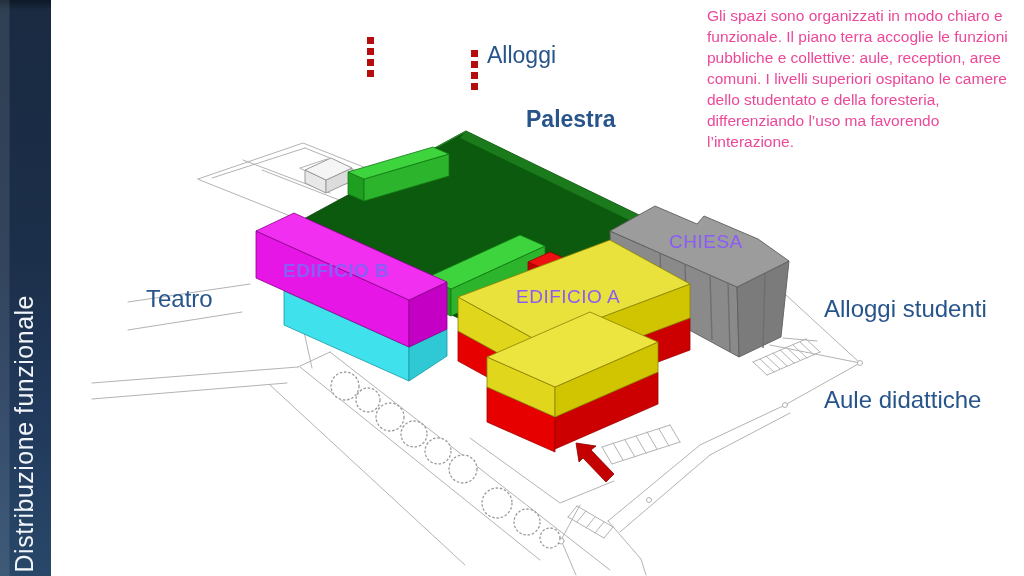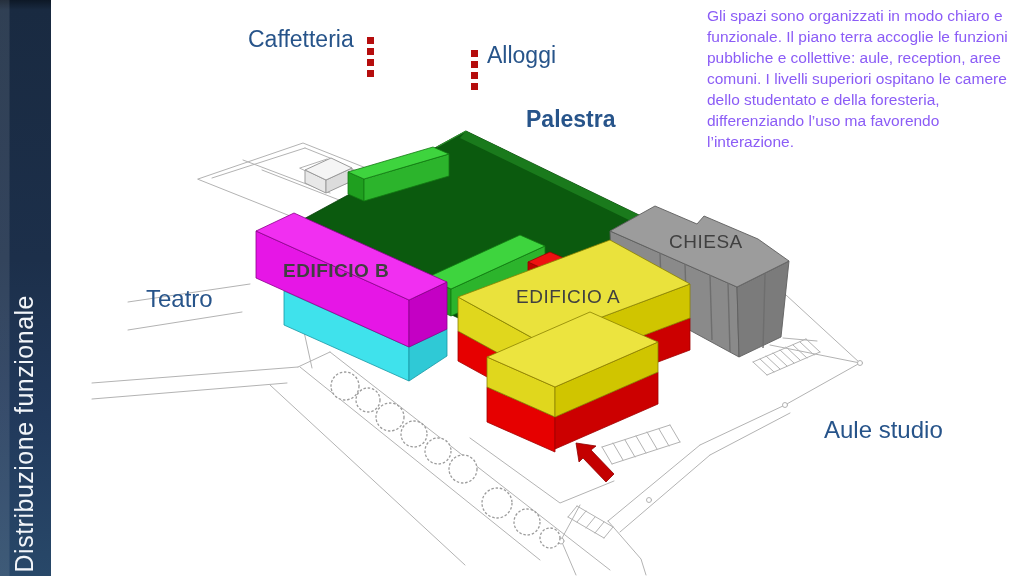--- a/index.html
+++ b/index.html
@@ -14,35 +14,35 @@
       linear-gradient(90deg, rgba(255,255,255,0.10) 0px, rgba(255,255,255,0.10) 9px, rgba(255,255,255,0) 10px),
       linear-gradient(180deg, #0d1826 0px, #192a41 10px, #1c2f4a 45%, #21395b 72%, #284869 100%);
   }
   #sidebar-title{
     position:absolute;left:10px;bottom:4px;
     writing-mode:vertical-rl;transform:rotate(180deg);
     color:#f2f5f9;font-size:25px;letter-spacing:0.5px;white-space:nowrap;
   }
   #diagram{position:absolute;left:0;top:0;}
   .lbl{position:absolute;color:#27548a;white-space:nowrap;}
-  .lbl-white{color:#404040;}
+  .lbl-white{color:#8b5cf6;}
   #lbl-caffetteria{left:248px;top:26px;font-size:23px;}
   #lbl-giardino{left:487px;top:42px;font-size:23px;}
   #lbl-palestra{left:526px;top:106px;font-size:23px;font-weight:bold;}
   #lbl-foresteria{left:146px;top:205px;font-size:24px;}
   #lbl-teatro{left:146px;top:285px;font-size:24px;text-align:right;}
   #lbl-alloggi{left:824px;top:295px;font-size:24px;}
   #lbl-aule-didattiche{left:824px;top:386px;font-size:24px;}
   #lbl-aule-studio{left:824px;top:416px;font-size:24px;}
   #lbl-edificio-b{left:283px;top:260px;font-size:19px;letter-spacing:0.5px;font-weight:bold;}
   #lbl-edificio-a{left:516px;top:286px;font-size:19px;letter-spacing:0.5px;}
   #lbl-chiesa{left:669px;top:231px;font-size:19px;letter-spacing:0.5px;}
   #description{
     position:absolute;left:707px;top:6px;width:303px;
-    font-size:15.5px;line-height:1.35;color:#8b5cf6;
+    font-size:15.5px;line-height:1.35;color:#ec4899;
   }
 </style>
 </head>
 <body>
 
 <div id="slide">
 
   <div id="sidebar">
     <div id="sidebar-title">Distribuzione funzionale</div>
   </div>
@@ -163,24 +163,24 @@
       <rect x="367" y="70" width="7" height="7"></rect>
     </g>
     <g fill="#b50d0d">
       <rect x="471" y="50" width="7" height="7"></rect>
       <rect x="471" y="61" width="7" height="7"></rect>
       <rect x="471" y="72" width="7" height="7"></rect>
       <rect x="471" y="83" width="7" height="7"></rect>
     </g>
   </svg>
 
-  <div class="lbl" id="lbl-caffetteria">Caffetteria</div>
   <div class="lbl" id="lbl-giardino">Alloggi</div>
   <div class="lbl" id="lbl-palestra">Palestra</div>
   <div class="lbl" id="lbl-teatro">Teatro</div>
-  <div class="lbl" id="lbl-aule-studio">Aule studio</div>
+  <div class="lbl" id="lbl-alloggi">Alloggi studenti</div>
+  <div class="lbl" id="lbl-aule-didattiche">Aule didattiche</div>
   <div class="lbl lbl-white" id="lbl-edificio-b">EDIFICIO B</div>
   <div class="lbl lbl-white" id="lbl-edificio-a">EDIFICIO A</div>
   <div class="lbl lbl-white" id="lbl-chiesa">CHIESA</div>
 
   <div id="description">Gli spazi sono organizzati in modo chiaro e funzionale. Il piano terra accoglie le funzioni pubbliche e collettive: aule, reception, aree comuni. I livelli superiori ospitano le camere dello studentato e della foresteria, differenziando l’uso ma favorendo l’interazione.</div>
 
 </div>
 
 </body></html>

